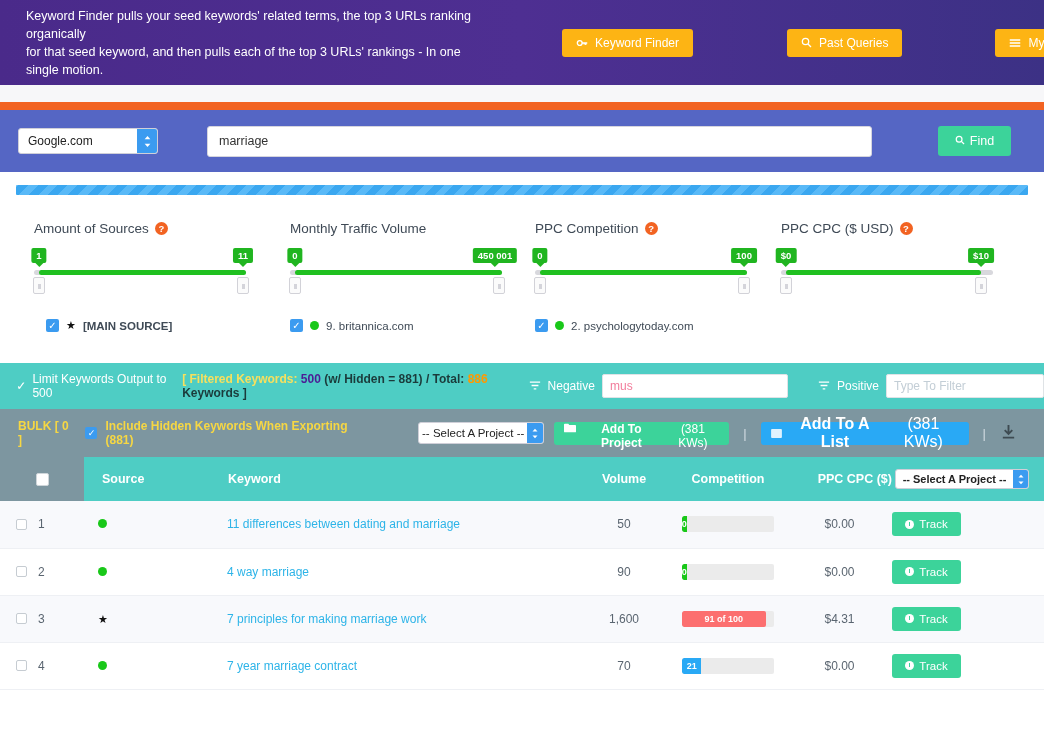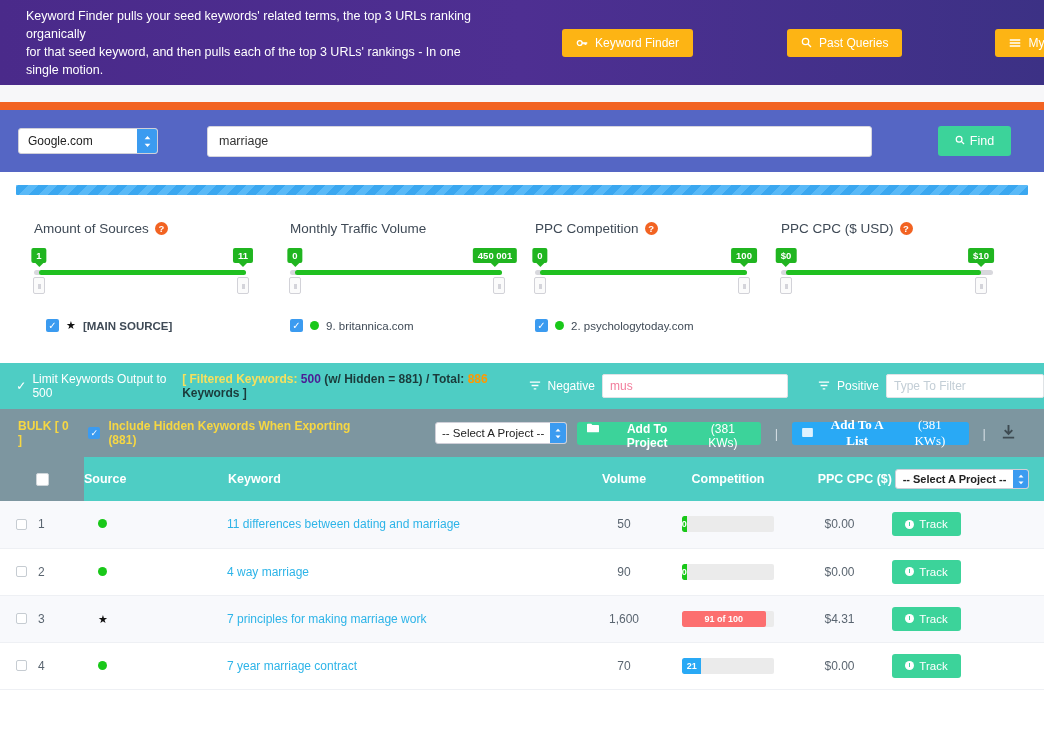--- a/index.html
+++ b/index.html
@@ -262,38 +262,38 @@
   .btn-green-add {
     margin-left: 10px;
     background: #3cd39a; color: #fff; border: none; border-radius: 3px;
     height: 23px; padding: 0 10px; font-size: 12px;
     font-family: "Liberation Sans", sans-serif;
     display: inline-flex; gap: 6px; cursor: pointer;
   }
   .btn-blue-add {
     margin-left: 0;
     background: #29a9f5; color: #fff; border: none; border-radius: 3px;
-    height: 23px; padding: 0 10px; font-size: 13px;
-    font-family: Liberation Serif, serif;
+    height: 23px; padding: 0 10px; font-size: 16px;
+    font-family: Liberation Sans, sans-serif;
     display: inline-flex; align-items: center; gap: 6px; cursor: pointer;
   }
   .btn-green-add b, .btn-blue-add b { font-weight: 700; }
   .btn-green-add span.kw, .btn-blue-add span.kw { font-weight: 400; }
   .sep { color: #d3dde2; margin: 0 14px; font-size: 13px; }
   .dl-icon { margin-left: auto; margin-right: 27px; color: #3e4b52; cursor: pointer; }
 
   
   table { width: 100%; border-collapse: collapse; table-layout: fixed; }
   thead tr { height: 44px; background: #4ecdc4; }
   thead th {
     color: #ffffff; font-size: 12.5px; font-weight: 700;
     text-align: left; padding: 0;
   }
   th.c-check { width: 84px; background: #7d96a0; }
-  th.c-src   { width: 143px; padding-left: 0; margin-left: 24px; }
+  th.c-src   { width: 143px; padding-left: 18px; margin-left: 24px; }
   th.c-kw    { width: 352px; padding-left: 1px; }
   th.c-vol   { width: 90px; text-align: center; }
   th.c-comp  { width: 118px; text-align: center; }
   th.c-cpc   { width: 105px; text-align: right; }
   th.c-act   { width: 152px; }
 
   .hdr-checkbox {
     width: 13px; height: 13px; background: #fff;
     border: 1px solid #cfd6da; border-radius: 2px;
     margin: 0 auto; display: block; cursor: pointer;

